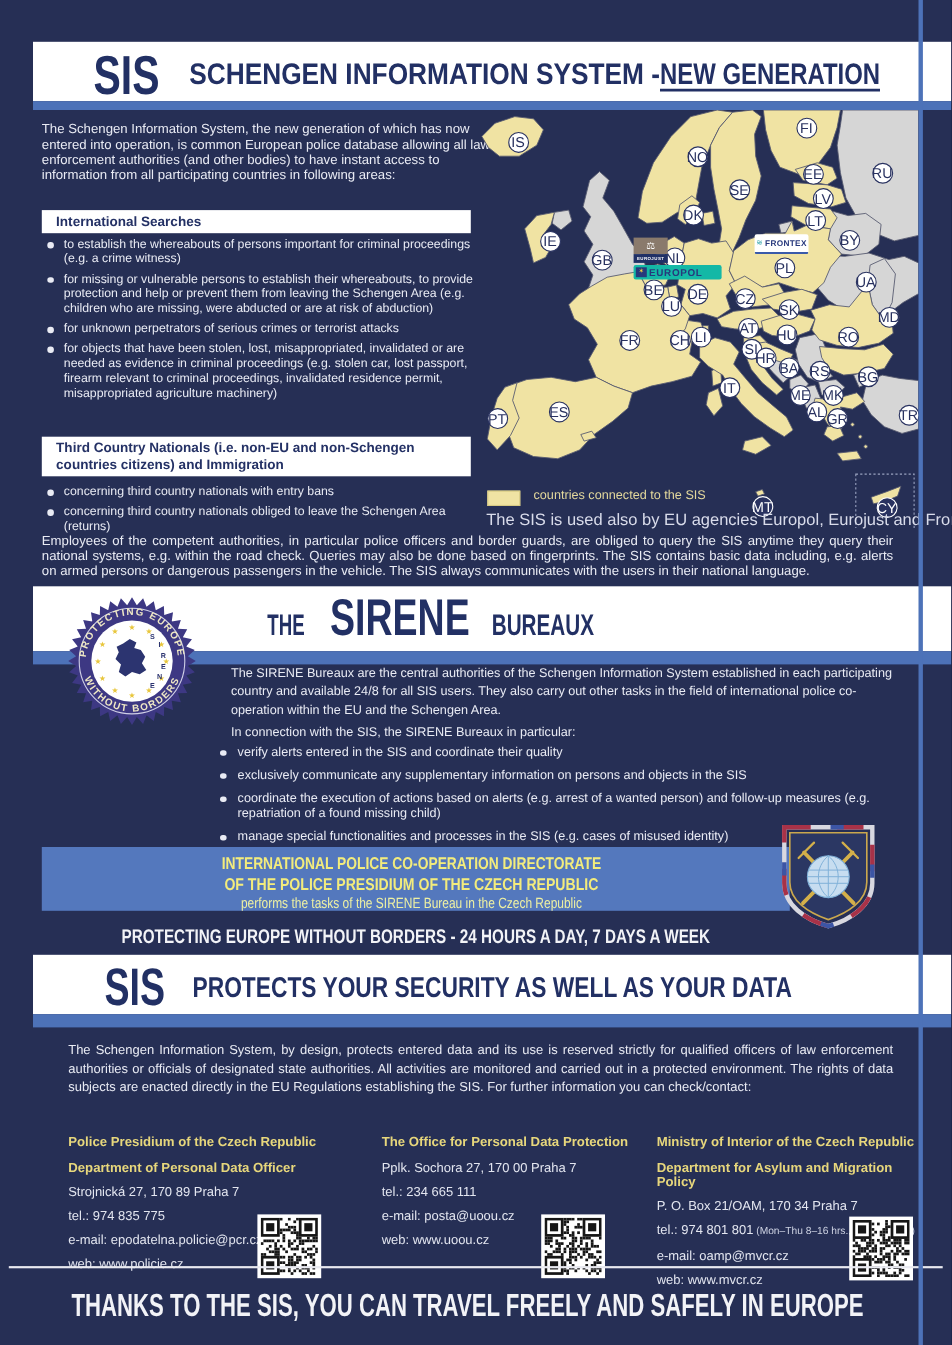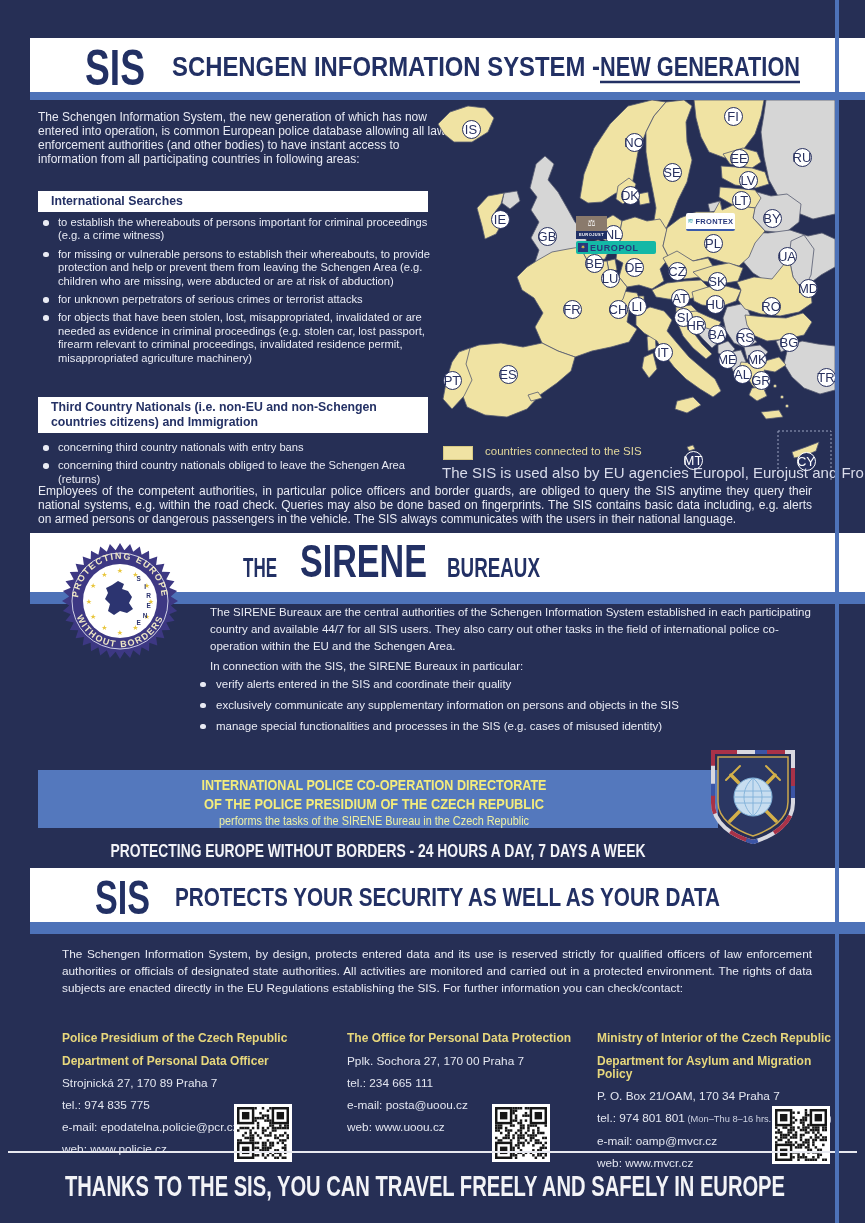--- a/index.html
+++ b/index.html
@@ -229,25 +229,26 @@
     <g id="badge-side" font-size="6.5" font-weight="bold" fill="#2c3470" text-anchor="middle">
         <text x="78.6" y="39.8">S</text>
         <text x="85.1" y="47.5">I</text>
         <text x="88.6" y="57.0">R</text>
         <text x="88.6" y="67.0">E</text>
         <text x="85.1" y="76.5">N</text>
         <text x="78.6" y="84.2">E</text>
       </g>
   </svg>
 
-  <div class="para" style="left:210px;top:604px;width:602px;line-height:17px;font-size:11.5px;">The SIRENE Bureaux are the central authorities of the Schengen Information System established in each participating country and available 44/7 for all SIS users. They also carry out other tasks in the field of international police co-operation within the EU and the Schengen Area.</div>
+  <div class="para" style="left:210px;top:604px;width:602px;line-height:17px;font-size:11.5px;">The SIRENE Bureaux are the central authorities of the Schengen Information System established in each participating country and available 24/8 for all SIS users. They also carry out other tasks in the field of international police co-operation within the EU and the Schengen Area.</div>
   <div class="para" style="left:210px;top:659px;width:602px;font-size:11.5px;">In connection with the SIS, the SIRENE Bureaux in particular:</div>
   <ul class="blist blist2" style="left:196px;top:677px;width:616px;font-size:11.5px;">
       <li>verify alerts entered in the SIS and coordinate their quality</li>
       <li>exclusively communicate any supplementary information on persons and objects in the SIS</li>
+      <li>coordinate the execution of actions based on alerts (e.g. arrest of a wanted person) and follow-up measures (e.g. repatriation of a found missing child)</li>
       <li>manage special functionalities and processes in the SIS (e.g. cases of misused identity)</li>
     </ul>
 
   <div id="banner">
     <svg width="680" height="58">
       <text x="336" y="20" text-anchor="middle" font-size="15.5" font-weight="bold" fill="#f3ec7c" textLength="345" lengthAdjust="spacingAndGlyphs">INTERNATIONAL POLICE CO-OPERATION DIRECTORATE</text>
       <text x="336" y="39" text-anchor="middle" font-size="15.5" font-weight="bold" fill="#f3ec7c" textLength="340" lengthAdjust="spacingAndGlyphs">OF THE POLICE PRESIDIUM OF THE CZECH REPUBLIC</text>
       <text x="336" y="55" text-anchor="middle" font-size="13.5" fill="#eef0a2" textLength="310" lengthAdjust="spacingAndGlyphs">performs the tasks of the SIRENE Bureau in the Czech Republic</text>
     </svg>
   </div>

